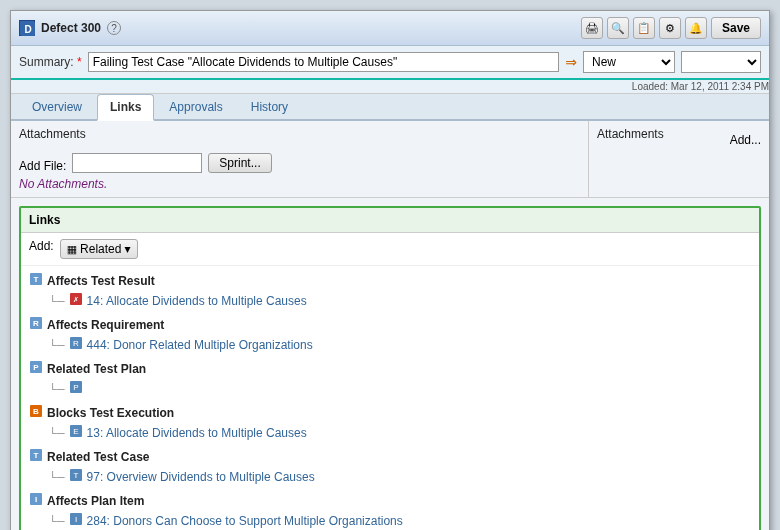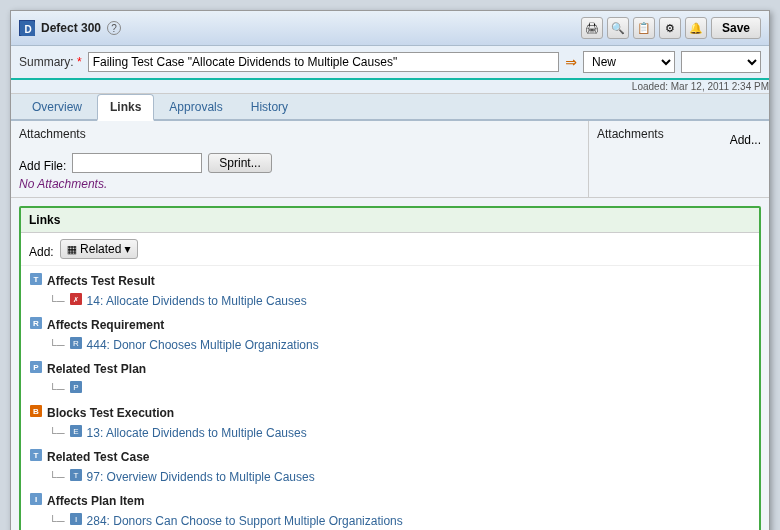--- a/index.html
+++ b/index.html
@@ -232,21 +232,21 @@
     .links-header {
       background: #e8f4e8;
       border-bottom: 1px solid #ccc;
       padding: 5px 8px;
       font-weight: bold;
       font-size: 12px;
     }
     .links-add-row {
       padding: 6px 8px;
       display: flex;
-      align-items: flex-end;
+      align-items: flex-start;
       gap: 6px;
       border-bottom: 1px solid #eee;
     }
     .add-label { font-size: 12px; }
     .link-type-btn {
       display: flex;
       align-items: center;
       gap: 3px;
       border: 1px solid #aaa;
       background: linear-gradient(to bottom, #f5f5f5, #e0e0e0);
@@ -419,21 +419,21 @@
             <span>Affects Requirement</span>
           </div>
           <div class="link-item">
             <span class="link-indent">└─</span>
             <span>
               <svg width="14" height="14" viewBox="0 0 14 14">
                   <rect x="1" y="1" width="12" height="12" fill="#5588bb" rx="1"></rect>
                   <text x="7" y="10" text-anchor="middle" fill="white" font-size="8">R</text>
                 </svg>
             </span>
-            <a class="link-text">444: Donor Chooses Multiple Organizations</a>
+            <a class="link-text">444: Donor Related Multiple Organizations</a>
           </div>
         </div>
 
         <div class="link-group">
           <div class="link-group-header">
             <span class="group-icon">
               <svg width="14" height="14" viewBox="0 0 14 14">
                   <rect x="1" y="1" width="12" height="12" fill="#6699cc" rx="1"></rect>
                   <text x="7" y="10" text-anchor="middle" fill="white" font-size="8">P</text>
                 </svg>

